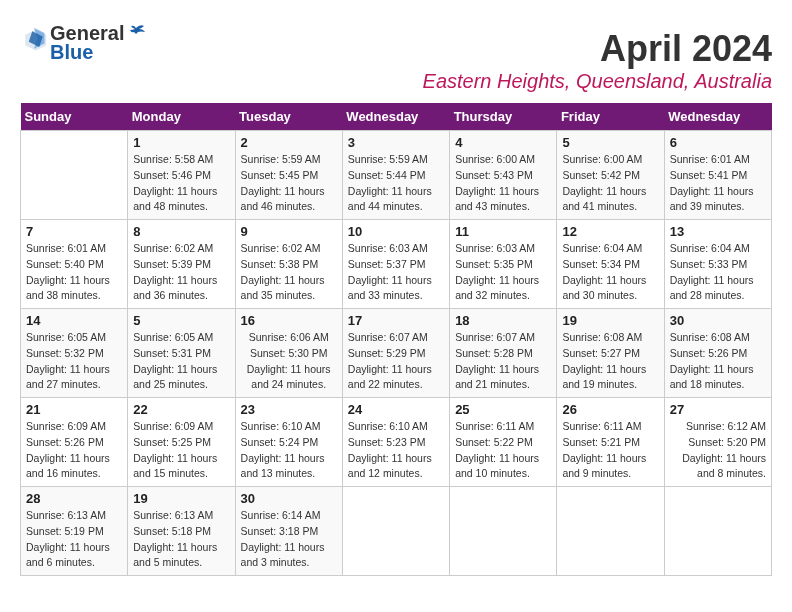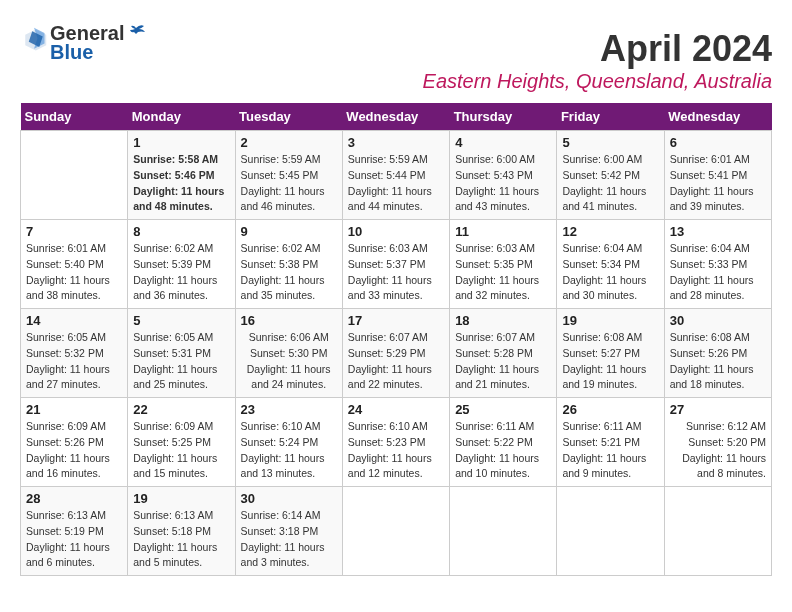--- a/index.html
+++ b/index.html
@@ -118,21 +118,21 @@
       <th>Thursday</th>
       <th>Friday</th>
       <th>Wednesday</th>
     </tr>
   </thead>
   <tbody id="calendar-body">
   <tr>
         <td class="empty-cell"></td>
         <td>
           <div class="day-num">1</div>
-          <div class="day-info" style="white-space: pre-line; font-weight: bold;">Sunrise: 5:58 AM
+          <div class="day-info" style="white-space: pre-line;">Sunrise: 5:58 AM
 Sunset: 5:46 PM
 Daylight: 11 hours
 and 48 minutes.</div>
         </td>
         <td>
           <div class="day-num">2</div>
           <div class="day-info" style="white-space: pre-line;">Sunrise: 5:59 AM
 Sunset: 5:45 PM
 Daylight: 11 hours
 and 46 minutes.</div>

